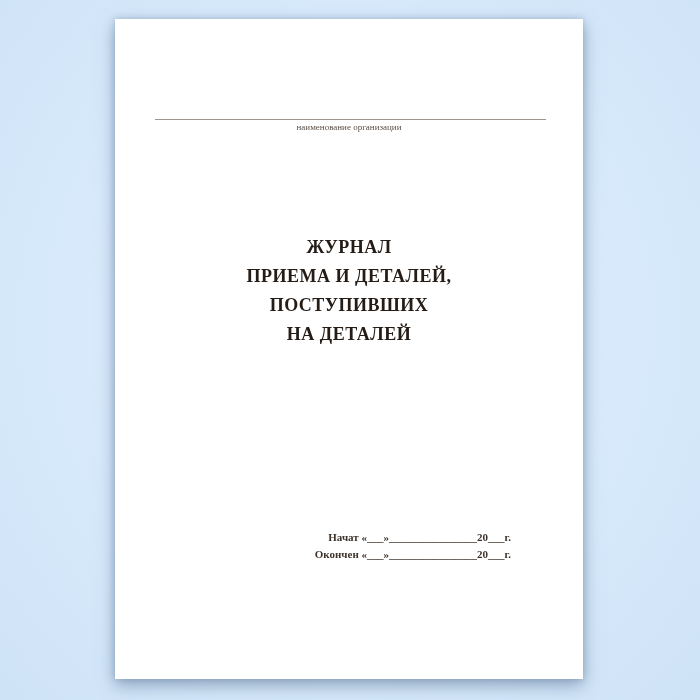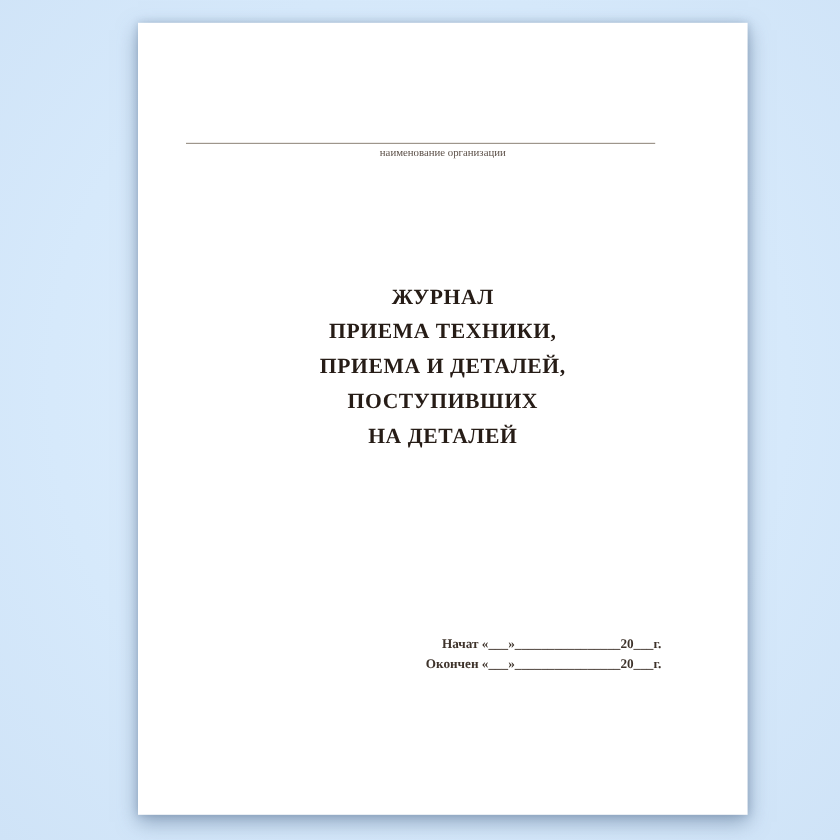--- a/index.html
+++ b/index.html
@@ -18,21 +18,21 @@
     position: relative;
     overflow: hidden;
     background: radial-gradient(ellipse at 50% 46%,
       var(--bg-center) 0%, var(--bg-mid) 62%, var(--bg-edge) 100%);
     font-family: "Liberation Serif", "DejaVu Serif", serif;
   }
   .paper {
     position: absolute;
     left: 115px;
     top: 19px;
-    width: 508px;
+    width: 468px;
     height: 660px;
     background: var(--paper);
     box-shadow: 0 6px 16px rgba(82, 108, 140, 0.55),
                 0 0 6px rgba(82, 108, 140, 0.30);
   }
   .org-rule {
     position: absolute;
     left: 40px;
     top: 100px;
     width: 391px;
@@ -79,21 +79,20 @@
 <body>
 
 <div class="paper">
 
   <div class="org-rule"></div>
 
   <div class="org-caption">наименование организации</div>
 
   <div class="title">
     <div>ЖУРНАЛ</div>
-    <div>ПРИЕМА ТЕХНИКИ,</div>
     <div>ПРИЕМА И ДЕТАЛЕЙ,</div>
     <div>ПОСТУПИВШИХ</div>
     <div>НА ДЕТАЛЕЙ</div>
   </div>
 
   <div class="dates">
     <div class="date-row">Начат «___»________________20___г.</div>
     <div class="date-row">Окончен «___»________________20___г.</div>
   </div>
 

